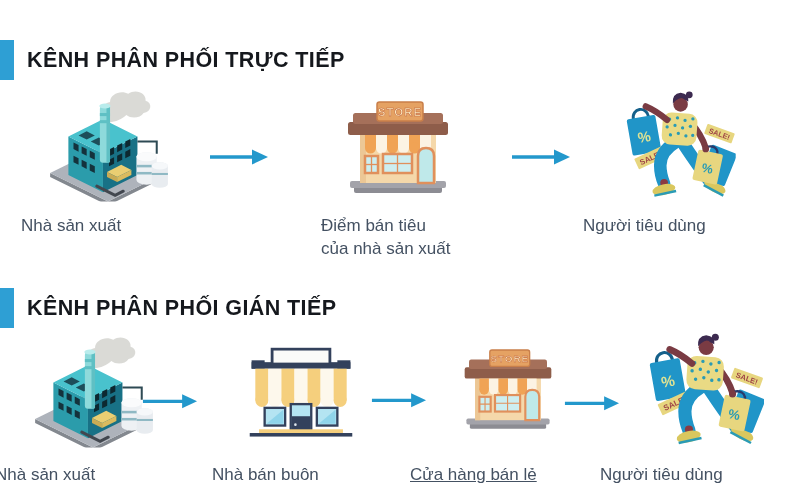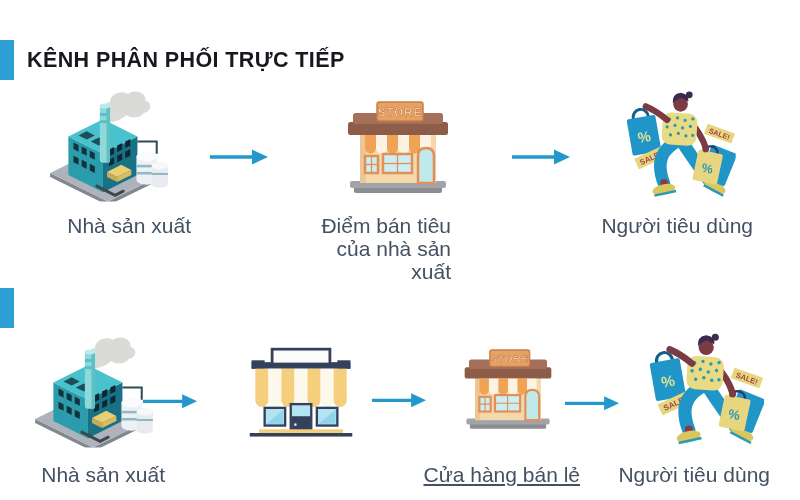--- a/index.html
+++ b/index.html
@@ -6,22 +6,22 @@
   .canvas{
     position:relative;width:800px;height:500px;overflow:hidden;
     background:#ffffff;font-family:"Liberation Sans",sans-serif;
   }
   .accent-bar{position:absolute;left:0;width:14px;height:40px;background:#2e9fd4;}
   .section-title{
     position:absolute;left:27px;height:40px;line-height:40px;white-space:nowrap;
     font-size:21.5px;font-weight:800;letter-spacing:.4px;color:#15181d;
   }
   .item-label{
-    position:absolute;text-align:right;color:#445162;
-    font-size:21px;line-height:23px;
+    position:absolute;text-align:left;color:#445162;
+    font-size:17px;line-height:23px;
   }
   .icon{position:absolute;}
   .icon svg{display:block;width:100%;height:100%;}
   .arrow{position:absolute;}
   svg text{font-family:"Liberation Sans",sans-serif;}
   .defs{position:absolute;width:0;height:0;overflow:hidden;}
 </style>
 </head>
 <body>
 
@@ -221,20 +221,21 @@
     <svg viewBox="0 0 140 122">
         <use href="#sym-consumer"></use>
       </svg>
   </div>
 
   <div class="item-label" style="left:21px;top:214px;width:170px;">Nhà sản xuất</div>
   <div class="item-label" style="left:321px;top:214px;width:130px;">Điểm bán tiêu của nhà sản xuất</div>
   <div class="item-label" style="left:583px;top:214px;width:170px;">Người tiêu dùng</div>
 
   <div class="accent-bar" style="top:288px;"></div>
+  <div class="section-title" style="top:288px;">KÊNH PHÂN PHỐI GIÁN TIẾP</div>
 
   <div class="icon" style="left:27px;top:330px;width:132px;height:118px;">
     <svg viewBox="0 0 130 115">
         <use href="#sym-factory"></use>
       </svg>
   </div>
   <div class="arrow" style="left:142px;top:392px;width:56px;height:20px;">
     <svg viewBox="0 0 60 20">
         <use href="#sym-arrow"></use>
       </svg>
@@ -259,16 +260,17 @@
         <use href="#sym-arrow"></use>
       </svg>
   </div>
   <div class="icon" style="left:622px;top:330px;width:142px;height:124px;">
     <svg viewBox="0 0 140 122">
         <use href="#sym-consumer"></use>
       </svg>
   </div>
 
   <div class="item-label" style="left:-5px;top:463px;width:170px;">Nhà sản xuất</div>
+  <div class="item-label" style="left:212px;top:463px;width:170px;">Nhà bán buôn</div>
   <div class="item-label" style="left:410px;top:463px;width:170px;text-decoration:underline;">Cửa hàng bán lẻ</div>
   <div class="item-label" style="left:600px;top:463px;width:170px;">Người tiêu dùng</div>
 
 </div>
 
 </body></html>

